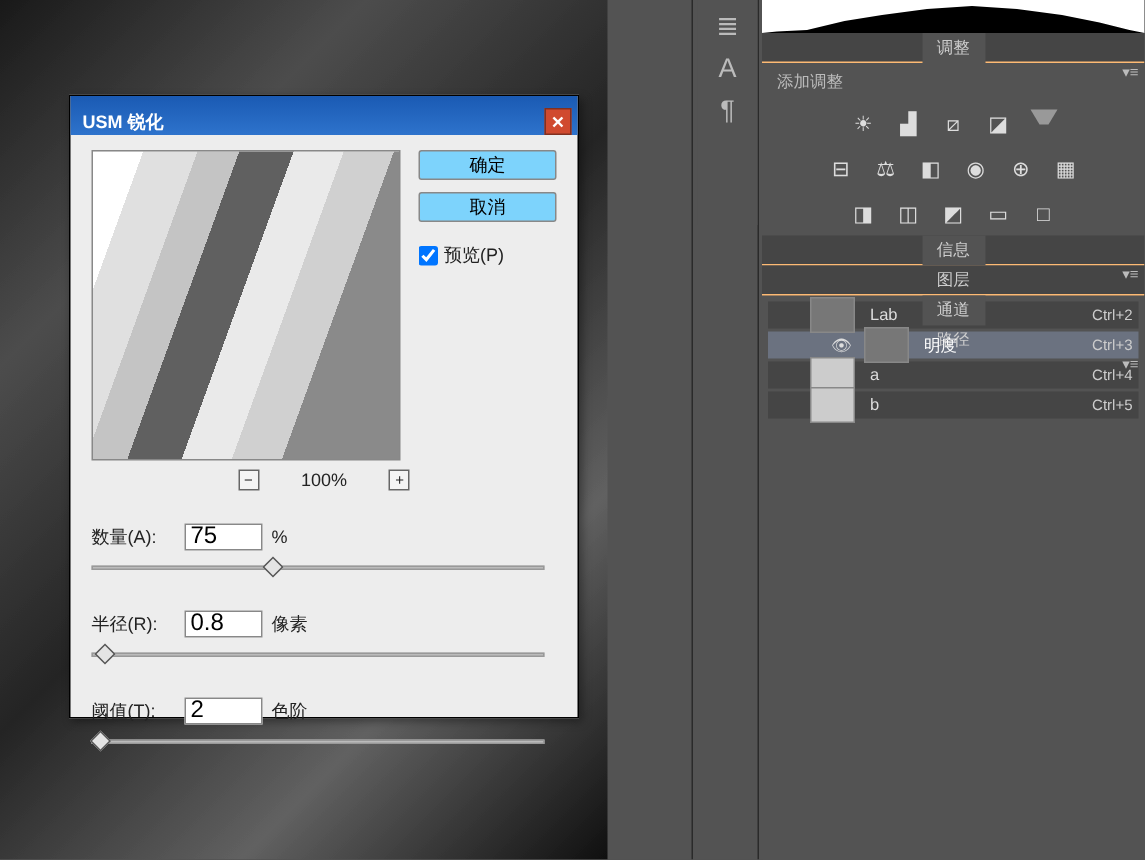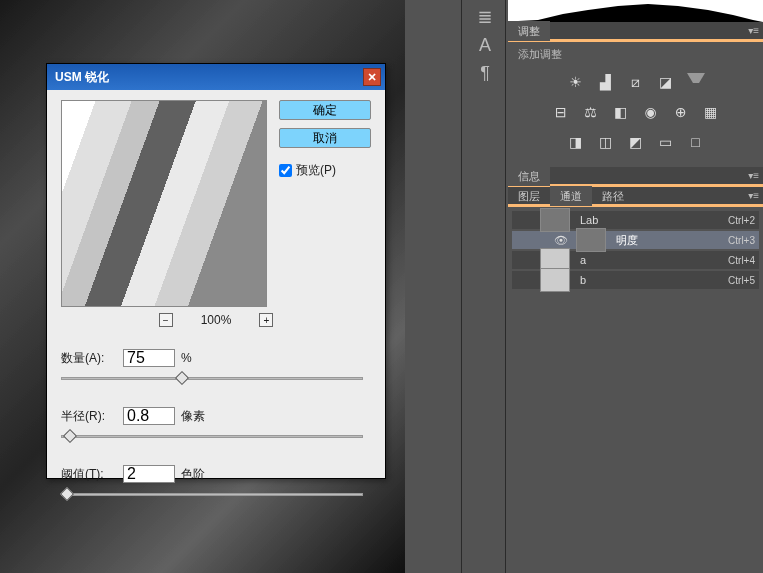--- a/index.html
+++ b/index.html
@@ -10,21 +10,21 @@
   position: absolute; top: 0; left: 0; width: 405px; height: 573px;
   background: linear-gradient(135deg, #2a2a2a 0%, #555 25%, #333 50%, #666 75%, #222 100%);
   filter: contrast(1.2);
 }
 
 
 .right-col { position: absolute; right: 0; top: 0; width: 255px; height: 573px; background: #535353; }
 
 .panel-hdr {
   display: flex; align-items: center; background: #454545; height: 20px;
-  border-bottom: 3px solid #fdba74; font-size: 11px; color: #ccc;
+  border-bottom: 1px solid #fdba74; font-size: 11px; color: #ccc; flex-direction: column;
 }
 .panel-hdr .tab { padding: 0 10px; height: 20px; line-height: 20px; cursor: pointer; }
 .panel-hdr .tab.active { background: #535353; }
 .panel-hdr .menu-icon { margin-left: auto; margin-right: 4px; color: #bbb; font-size: 10px; }
 
 .hist-area { height: 22px; background: #fff; margin: 0; }
 
 .adjust-sub { font-size: 11px; color: #bbb; padding: 5px 10px; }
 .adjust-icons { display: flex; justify-content: center; gap: 12px; padding: 6px 0; color: #ddd; font-size: 14px; }
 .adjust-icons span { width: 18px; height: 18px; display: inline-flex; align-items: center; justify-content: center; }
@@ -51,21 +51,21 @@
 
 
 .dialog {
   position: absolute; left: 46px; top: 63px; width: 340px; height: 416px;
   background: #ededed; border: 1px solid #000;
   box-shadow: 2px 2px 6px rgba(0,0,0,0.4);
 }
 .dlg-title {
   height: 26px; background: linear-gradient(#1a5ab3, #2e73cc);
   color: #fff; font-size: 12px; font-weight: bold;
-  display: flex; align-items: center; padding-left: 8px;
+  display: flex; align-items: flex-end; padding-left: 8px;
 }
 .dlg-close {
   margin-left: auto; margin-right: 4px; width: 18px; height: 18px;
   background: #d04a2f; border: 1px solid #803020; color: #fff;
   display: flex; align-items: center; justify-content: center; font-size: 11px;
 }
 .dlg-body { padding: 10px 14px; font-size: 12px; color: #222; }
 
 .preview-row { display: flex; }
 .preview-box { width: 207px; height: 207px; border: 1px solid #888; background: linear-gradient(110deg, #fff 0% 12%, #e0e0e0 12% 25%, #c4c4c4 25% 35%, #606060 35% 48%, #eaeaea 48% 60%, #d0d0d0 60% 72%, #8a8a8a 72% 100%); }
@@ -134,21 +134,21 @@
     <span>▦</span>
   </div>
   <div class="adjust-icons">
     <span>◨</span>
     <span>◫</span>
     <span>◩</span>
     <span>▭</span>
     <span>□</span>
   </div>
 
-  <div class="panel-hdr" style="margin-top:10px;">
+  <div class="panel-hdr" style="margin-top:0;">
     <span class="tab active">信息</span>
     <span class="menu-icon">▾≡</span>
   </div>
 
   <div class="panel-hdr">
     <span class="tab">图层</span>
     <span class="tab active">通道</span>
     <span class="tab">路径</span>
     <span class="menu-icon">▾≡</span>
   </div>

